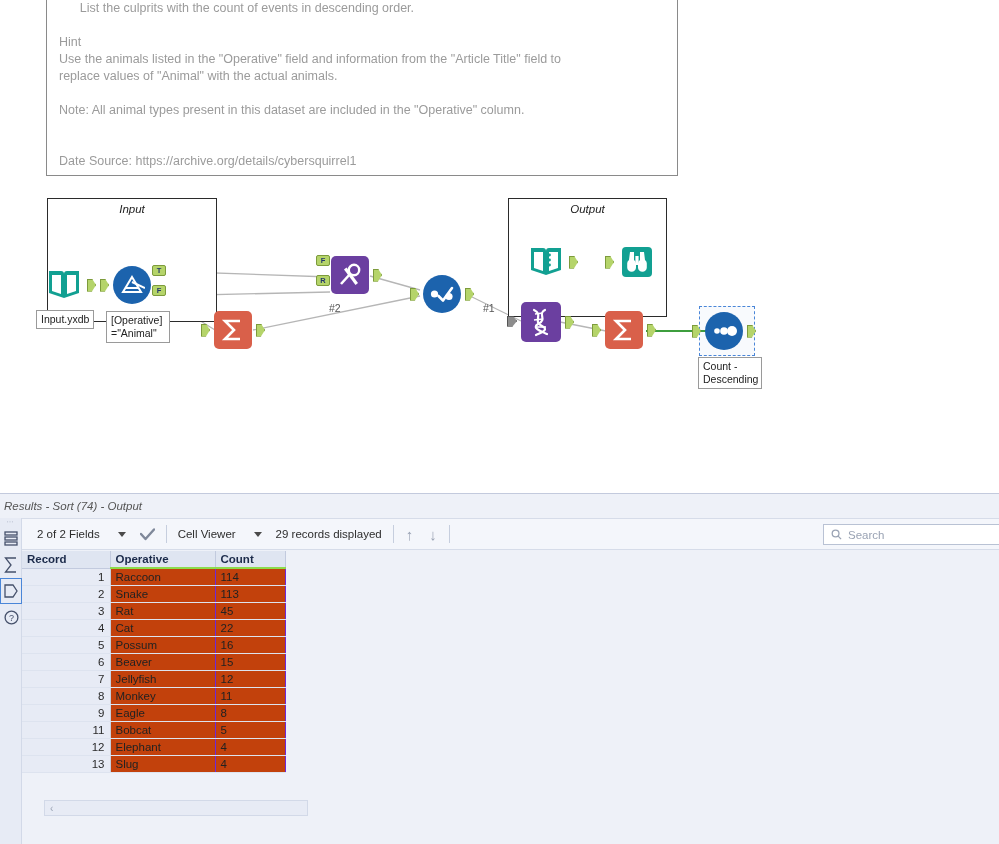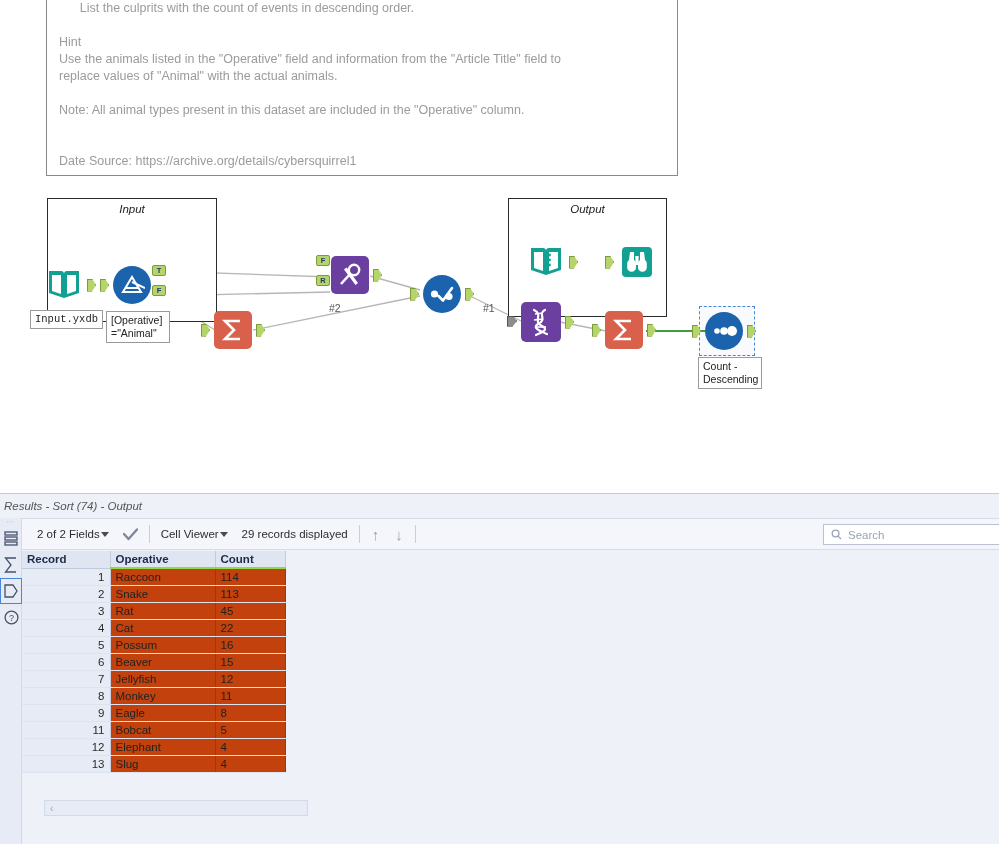--- a/index.html
+++ b/index.html
@@ -88,21 +88,21 @@
   #results-title {
     height: 24px; line-height: 24px; padding-left: 4px;
     font-size: 11.5px; color: #555; background: #eef1f8; font-style: italic;
   }
   #results-toolbar {
     position: relative; height: 32px;
     background: #f4f6fb; border-top: 1px solid #d6dce9; border-bottom: 1px solid #d6dce9;
     display: flex; align-items: center; padding-left: 30px;
     font-size: 11.5px; color: #2d2d2d;
   }
-  .tb-item { display: flex; align-items: center; gap: 1px; padding: 0 7px; height: 100%; }
+  .tb-item { display: flex; align-items: center; gap: 18px; padding: 0 7px; height: 100%; }
   .tb-sep { width: 1px; height: 18px; background: #c6cede; margin: 0 4px; }
   .caret { width: 0; height: 0; border-left: 4px solid transparent;
            border-right: 4px solid transparent; border-top: 5px solid #4a4a4a; }
   .arrow-btn { font-size: 15px; color: #9aa3b4; padding: 0 8px; }
 
   #search-wrap {
     position: absolute; right: -4px; top: 5px; width: 180px; height: 21px;
     background: #fff; border: 1px solid #b9c2d4;
     display: flex; align-items: center; gap: 6px; padding: 0 7px;
   }
@@ -206,21 +206,21 @@
       <div class="tool-ico">
         <svg width="38" height="38" viewBox="0 0 38 38">
           <path d="M4 5 h12 a3 3 0 0 1 3 3 v24 l-15 -5 z" fill="#12a092"></path>
           <path d="M34 5 h-12 a3 3 0 0 0 -3 3 v24 l15 -5 z" fill="#12a092"></path>
           <path d="M7 9 h9 v19 l-9 -3 z" fill="#ffffff"></path>
           <path d="M31 9 h-9 v19 l9 -3 z" fill="#ffffff"></path>
         </svg>
         <span class="nub out"></span>
       </div>
     </div>
-    <div class="tool-label" style="left:30px; top:310px;font-family:Liberation Mono, monospace;">Input.yxdb</div>
+    <div class="tool-label" style="left:36px; top:310px;">Input.yxdb</div>
 
     <div class="tool" style="left:113px; top:266px;">
       <div class="tool-ico cir" style="background:#1c63ad;">
         <svg width="26" height="26" viewBox="0 0 26 26">
           <path d="M13 5 L22 20 H4 Z" fill="none" stroke="#fff" stroke-width="2"></path>
           <line x1="7" y1="16" x2="19" y2="16" stroke="#fff" stroke-width="2"></line>
           <line x1="13" y1="10" x2="26" y2="16" stroke="#fff" stroke-width="2"></line>
         </svg>
         <span class="nub in"></span>
         <span class="nub tf" style="right:-15px; top:-1px;">T</span>

